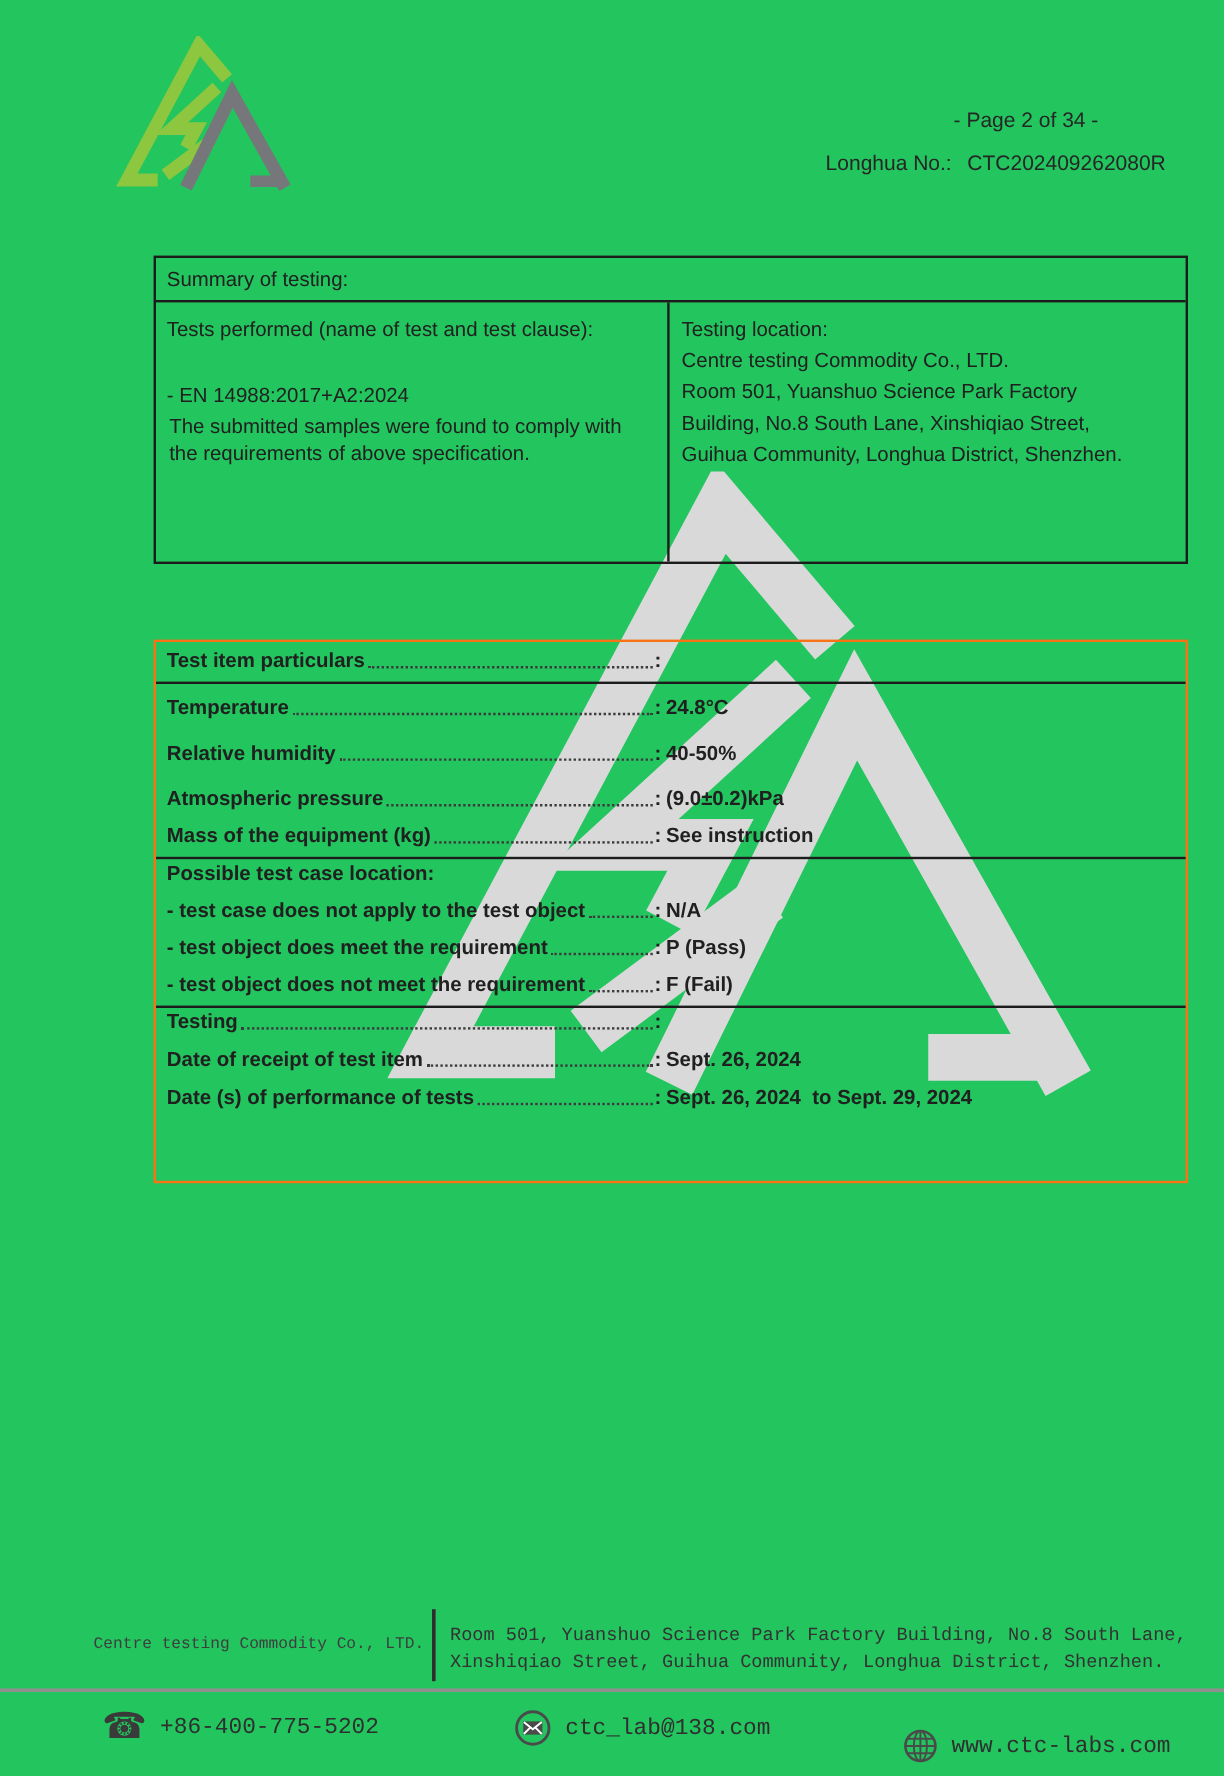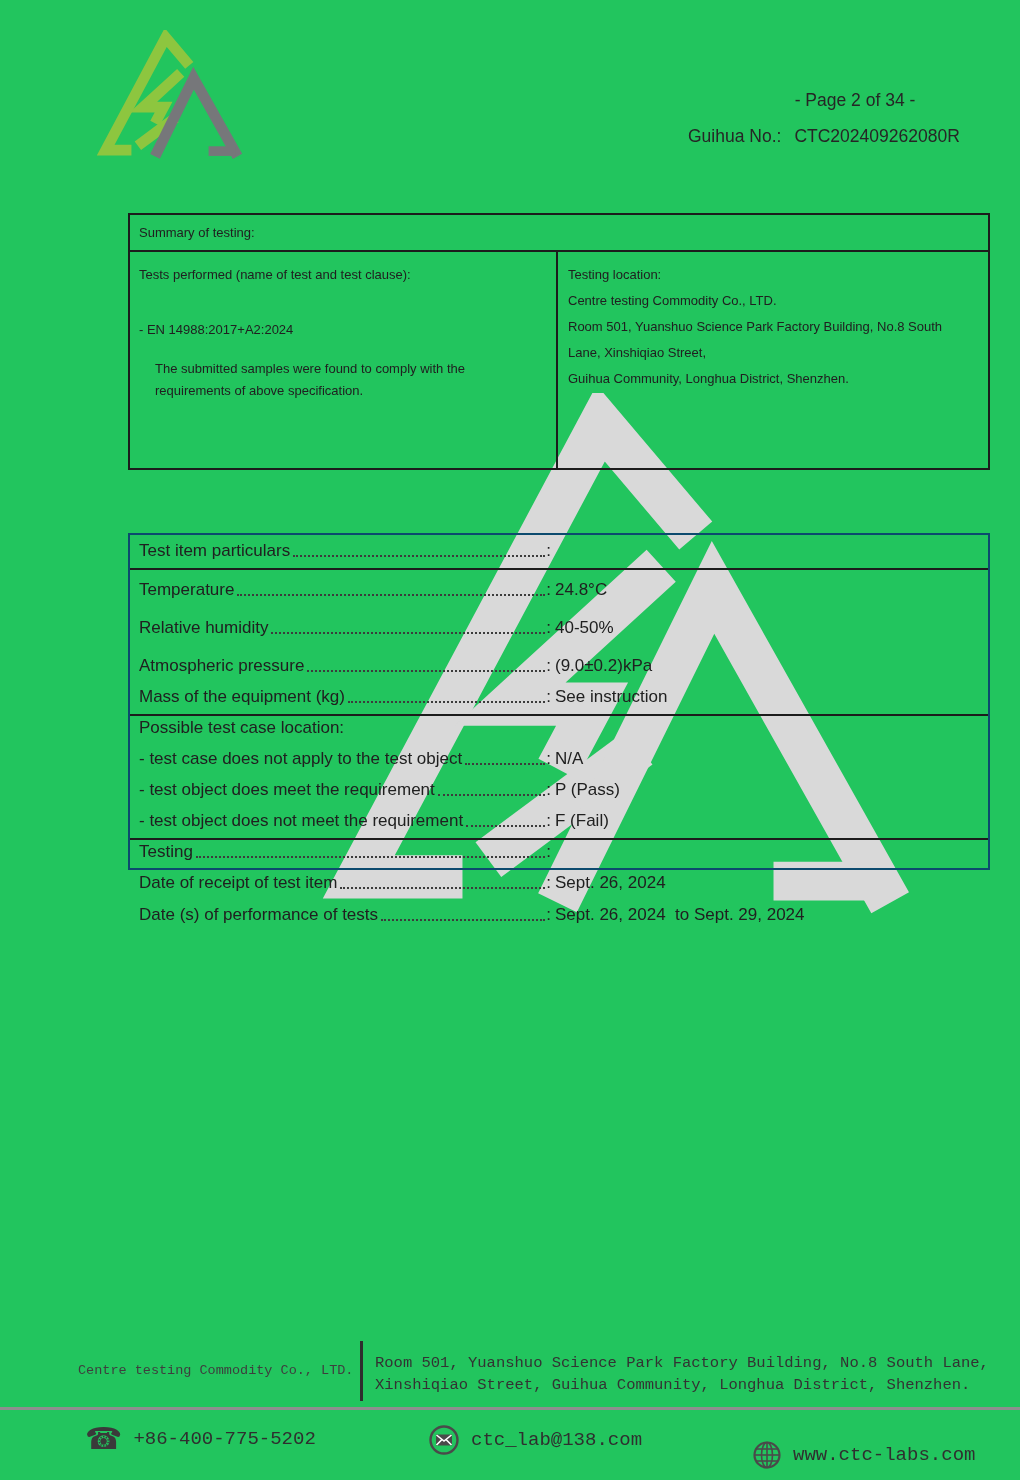--- a/index.html
+++ b/index.html
@@ -8,34 +8,34 @@
     overflow:hidden; font-family:"Liberation Sans", sans-serif; color:#202020;
   }
   
   .logo { position:absolute; left:95px; top:30px; width:150px; height:134px; z-index:2; }
   .h-page { position:absolute; left:730px; top:90px; width:250px; text-align:center; font-size:17.5px; color:#262626; z-index:2;}
   .h-report { position:absolute; left:688px; top:126px; font-size:17.5px; color:#262626; display:flex; gap:13px; z-index:2;}
   
   .watermark { position:absolute; left:312px; top:393px; width:612px; height:540px; z-index:0; }
   
   .t1 { position:absolute; left:128px; top:213px; width:862px; height:257px;
-        border:2px solid #1c1c1c; box-sizing:border-box; z-index:1; font-size:13px; }
+        border:2px solid #1c1c1c; box-sizing:border-box; z-index:1; font-size:17px; }
   .t1-header { height:37px; border-bottom:2px solid #1c1c1c; box-sizing:border-box;
         display:flex; align-items:center; padding-left:9px; }
   .t1-body { display:flex; height:216px; }
   .t1-left { width:428px; box-sizing:border-box; border-right:2px solid #1c1c1c; padding:12px 8px 0 9px; }
   .t1-right { flex:1; padding:10px 8px 0 10px; line-height:26px; }
   .t1-left .heading { margin:0 0 32px 0; line-height:22px; }
   .t1-left .std { margin:0 0 3px 0; line-height:24px; }
-  .t1-left .compliance { margin:16px; line-height:22px; max-width:410px; }
+  .t1-left .compliance { margin:2px; line-height:22px; max-width:410px; }
   .t1-right p { margin:0; }
   .t1-right .addr1 { max-width:378px; }
   
-  .t2 { position:absolute; left:128px; top:533px; width:862px; height:337px;
-        border:2px solid #0c4a6e; box-sizing:border-box; z-index:1; font-size:17px; background:transparent; }
+  .t2 { position:absolute; left:128px; top:533px; width:862px; height:453px;
+        border:2px solid #f97316; box-sizing:border-box; z-index:1; font-size:17px; background:transparent;font-weight:bold; }
   .prow { display:flex; align-items:flex-end; padding:0 10px 7px 9px; box-sizing:border-box; }
   .prow .lwrap { display:flex; align-items:flex-end; flex:0 0 412px; }
   .prow .leader { flex:1; border-bottom:2px dotted #3c3c3c; margin:0 1px 4px 3px; }
   .prow .val { margin-left:4px; white-space:pre; }
   .h33{height:33px} .h39{height:39px} .h38{height:38px} .h31{height:31px} .h32{height:32px}
   .sect { border-top:2px solid #1c1c1c;text-align:right; }
   
   .f-company { position:absolute; left:78px; top:1363px; font-family:"Liberation Mono", monospace;
         font-size:13.5px; color:#3e3e3e; z-index:1; }
   .f-divider { position:absolute; left:360px; top:1341px; width:3px; height:60px; background:#2e2e2e; z-index:1; }
@@ -60,21 +60,21 @@
       <path d="M88,33 L66,7 L10,112 L34,112" stroke="#8dc63f" stroke-width="10"></path>
       <path d="M80,40 L45,72 L64,72 L56,87" stroke="#8dc63f" stroke-width="10"></path>
       <path d="M40,108 L75,82" stroke="#8dc63f" stroke-width="10"></path>
       <path d="M56,118 L92,45 L133,118" stroke="#76777a" stroke-width="10"></path>
       <path d="M131,113 L106,113" stroke="#76777a" stroke-width="9"></path>
     </svg>
   </div>
 
   <div class="h-page">- Page 2 of 34 -</div>
   <div class="h-report">
-    <span>Guihua No.:</span>
+    <span>Longhua No.:</span>
     <span>CTC202409262080R</span>
   </div>
 
   <div class="watermark">
     <svg viewBox="0 0 140 125" width="612" height="540" fill="none" stroke="#d9d9d9" stroke-linecap="butt" stroke-linejoin="miter" stroke-miterlimit="8">
       <path d="M88,33 L66,7 L10,112 L34,112" stroke-width="10"></path>
       <path d="M80,40 L45,72 L64,72 L56,87" stroke-width="10"></path>
       <path d="M40,108 L75,82" stroke-width="10"></path>
       <path d="M56,118 L92,45 L133,118" stroke-width="10"></path>
       <path d="M131,113 L106,113" stroke-width="9"></path>

